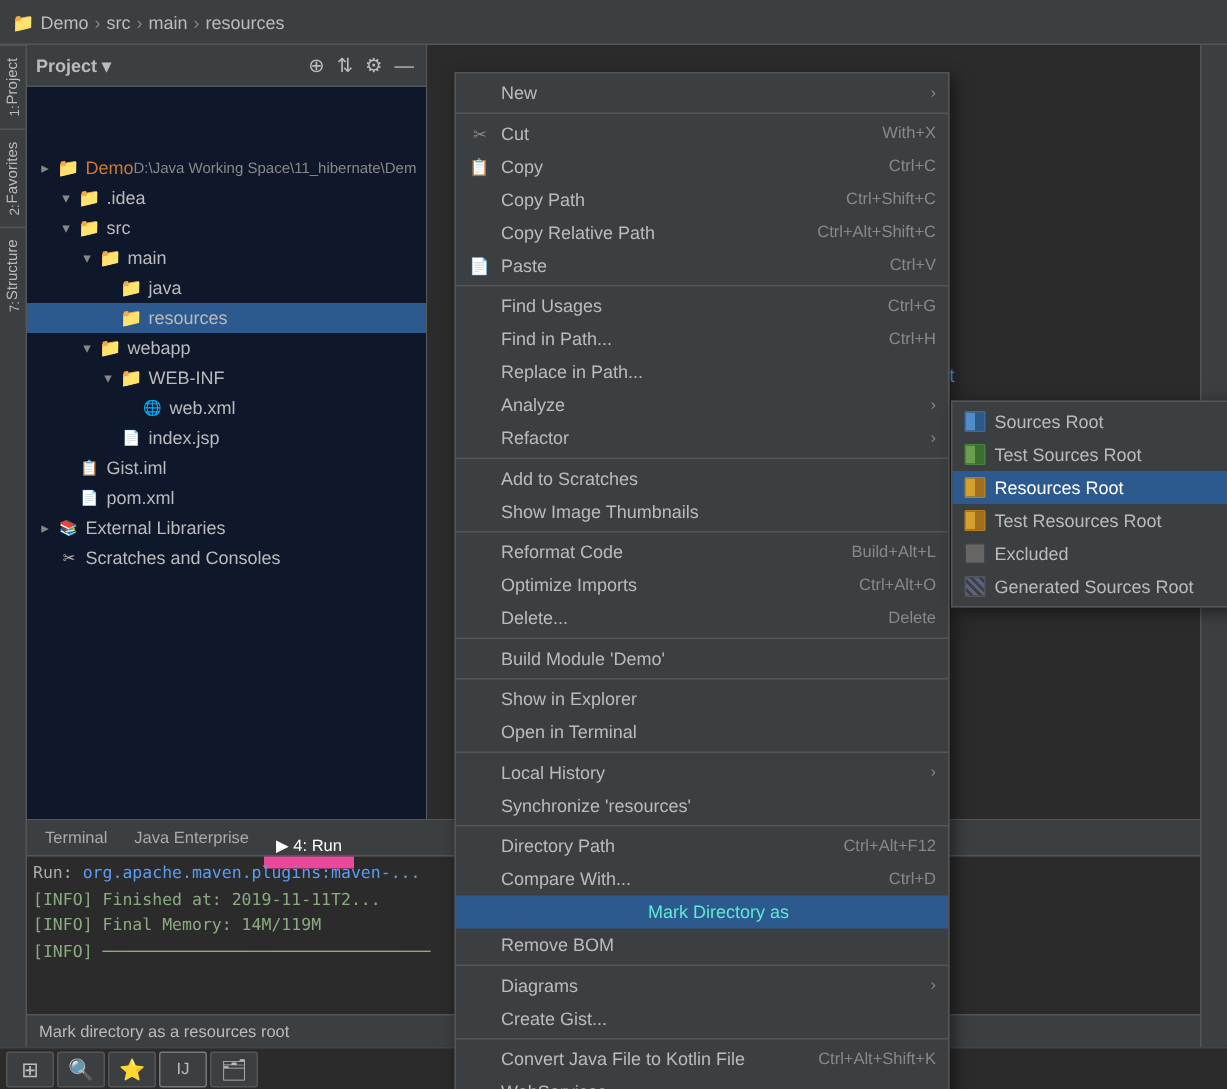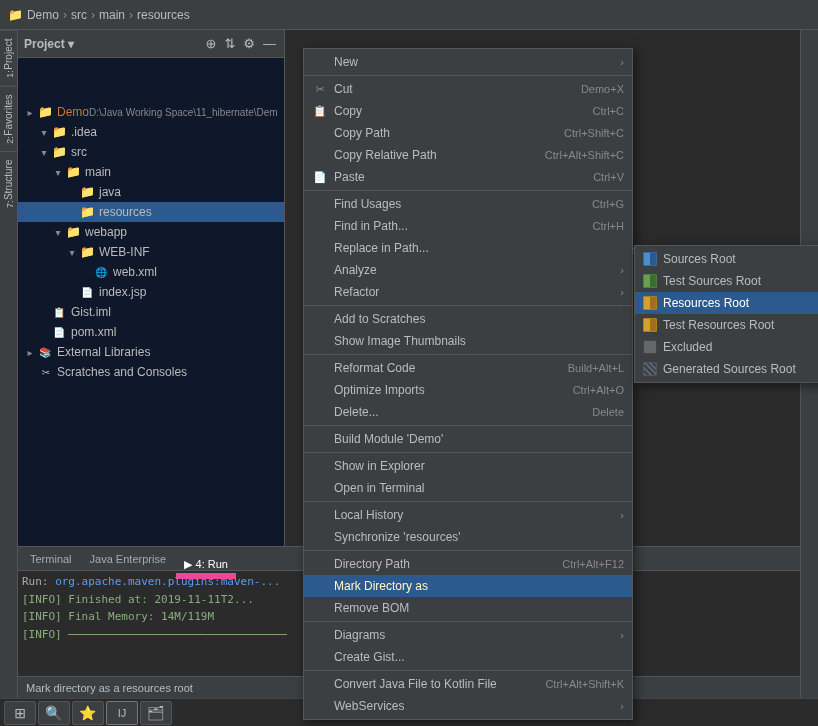--- a/index.html
+++ b/index.html
@@ -314,21 +314,21 @@
     }
     .rtab {
       color: #aaa;
       font-size: 11px;
       padding: 2px 8px;
       cursor: pointer;
       height: 100%;
       display: flex;
       align-items: center;
     }
-    .rtab.active { color: #fff; border-bottom: 6px solid #ec4899; margin-top: 18px; }
+    .rtab.active { color: #fff; border-bottom: 8px solid #ec4899; margin-top: 18px; }
     .run-body {
       flex: 1;
       padding: 2px 4px;
       font-family: monospace;
       font-size: 11px;
       color: #8aab80;
       overflow: hidden;
     }
     .run-line { line-height: 1.6; }
     .run-line .maven { color: #589df6; }
@@ -562,21 +562,21 @@
     <span class="menu-item-icon"></span>
     <span class="menu-item-label">New</span>
     <span class="menu-item-arrow">›</span>
   </div>
 
   <div class="menu-separator"></div>
 
   <div class="menu-item">
     <span class="menu-item-icon">✂</span>
     <span class="menu-item-label">Cut</span>
-    <span class="menu-item-shortcut">Demo+X</span>
+    <span class="menu-item-shortcut">With+X</span>
   </div>
 
   <div class="menu-item">
     <span class="menu-item-icon">📋</span>
     <span class="menu-item-label">Copy</span>
     <span class="menu-item-shortcut">Ctrl+C</span>
   </div>
 
   <div class="menu-item">
     <span class="menu-item-icon"></span>
@@ -692,24 +692,29 @@
   </div>
 
   <div class="menu-separator"></div>
 
   <div class="menu-item">
     <span class="menu-item-icon"></span>
     <span class="menu-item-label">Directory Path</span>
     <span class="menu-item-shortcut">Ctrl+Alt+F12</span>
   </div>
 
+  <div class="menu-item">
+    <span class="menu-item-icon"></span>
+    <span class="menu-item-label">Compare With...</span>
+    <span class="menu-item-shortcut">Ctrl+D</span>
+  </div>
 
   <div class="menu-item highlighted" style="position:relative; background:#2d5a8e;">
     <span class="menu-item-icon"></span>
-    <span class="menu-item-label" style="color:#fef9c3;">Mark Directory as</span>
+    <span class="menu-item-label" style="color:#5eead4;text-align:center;">Mark Directory as</span>
 
     <div class="mark-dir-submenu-container" style="top:-330px; left:330px; width:195px;">
 
       <div class="submenu-item">
         <div class="color-box cb-blue-stripe"></div>
         <span>Sources Root</span>
       </div>
 
       <div class="submenu-item">
         <div class="color-box cb-green-stripe"></div>

